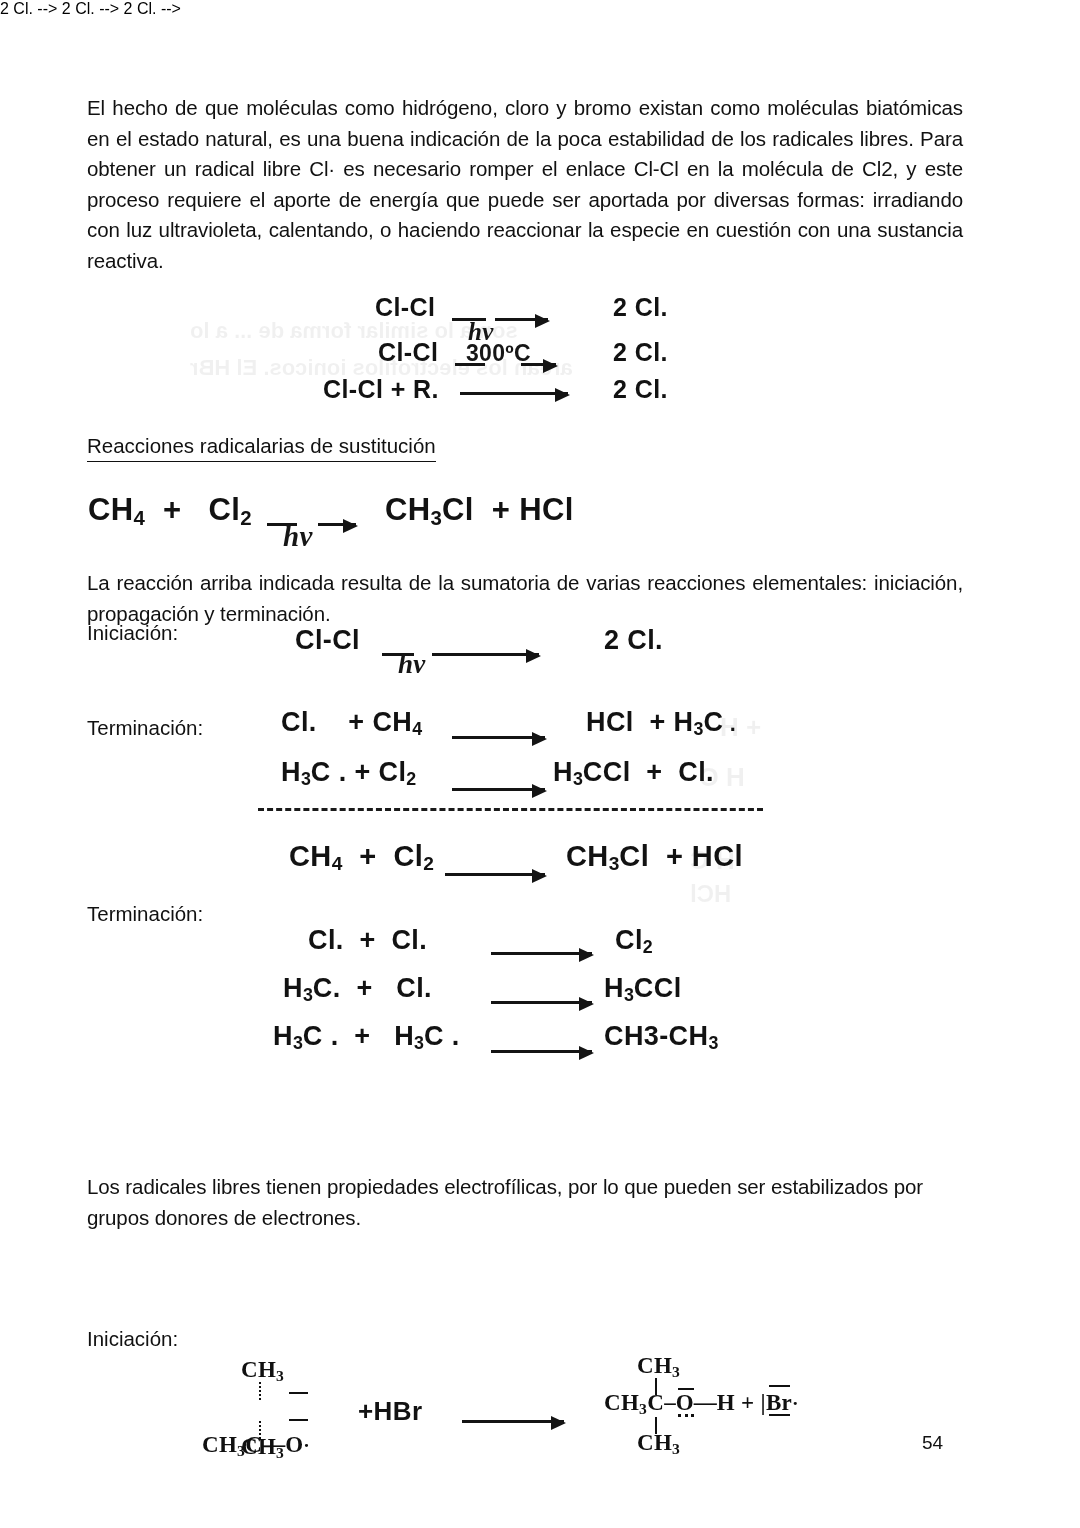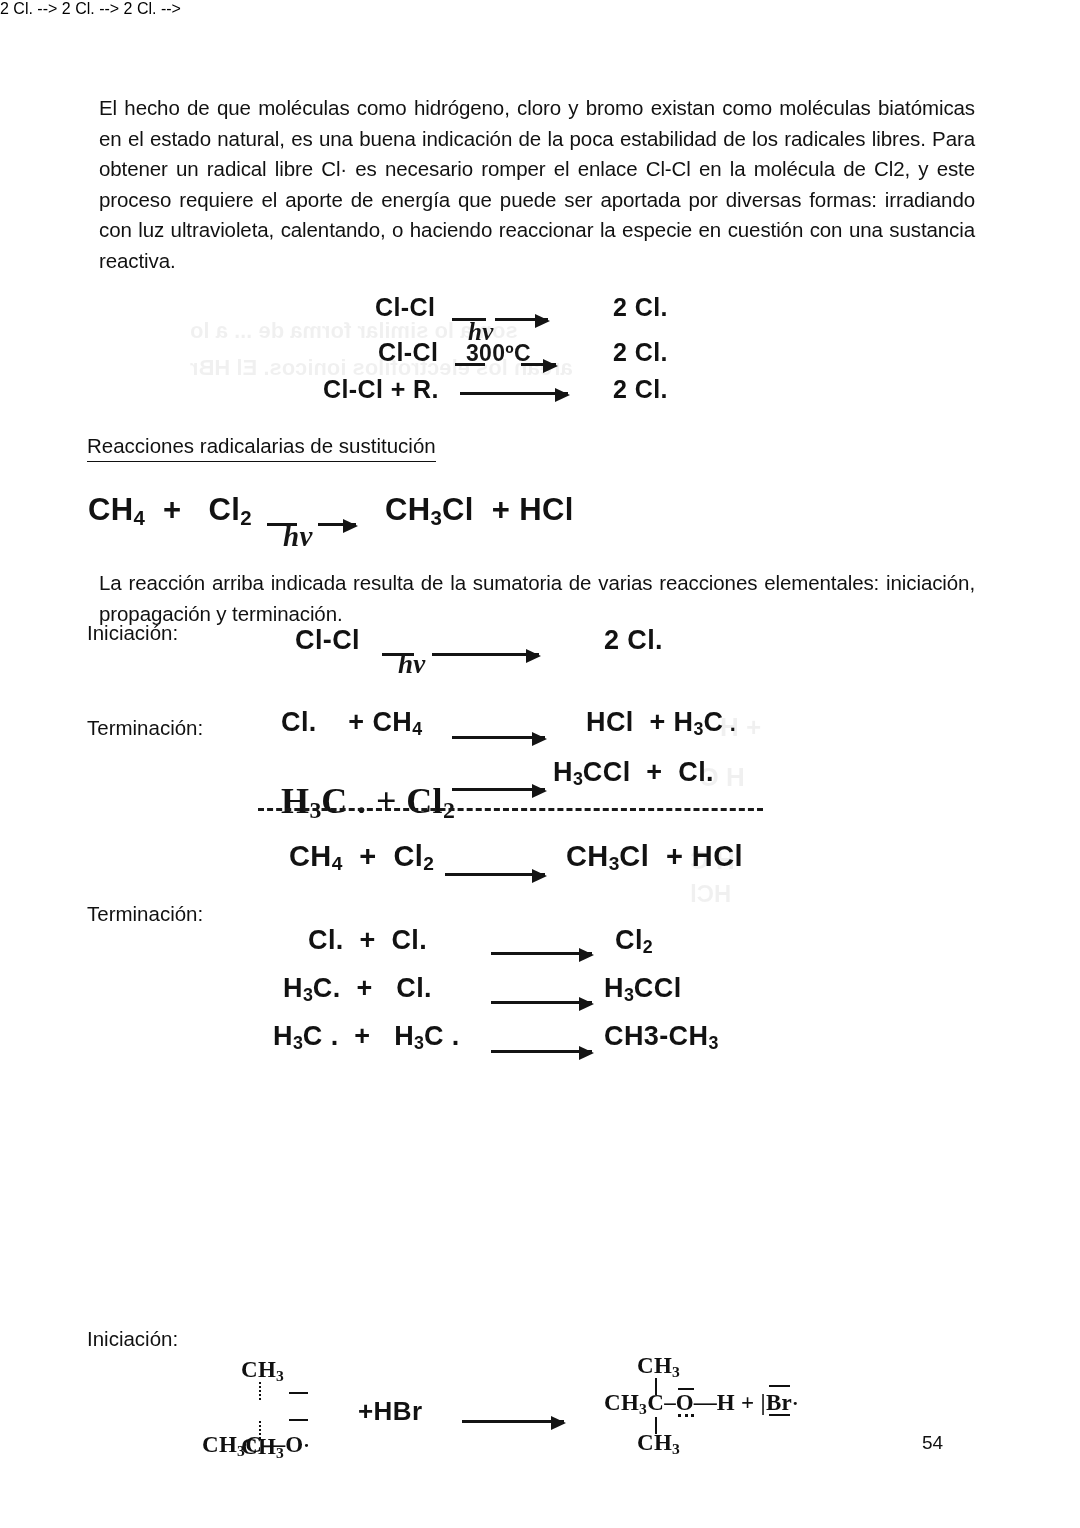--- a/index.html
+++ b/index.html
@@ -21,21 +21,20 @@
   .prose {
     position: absolute;
     left: 87px;
     width: 876px;
     font-size: 20.5px;
     line-height: 30.5px;
     text-align: justify;
     text-justify: inter-word;
     color: #111111;
     letter-spacing: -0.1px;
-    margin-left: 12px;
   }
   .prose.ragged { text-align: left; }
 
   
   .subhead {
     position: absolute;
     left: 87px;
     font-size: 20.5px;
     line-height: 28px;
     color: #111111;
@@ -223,21 +222,21 @@
   </div>
 
   <div class="stage-label" style="top:714px;">Terminación:</div>
 
   <div>
 
     <div class="eqn" style="left:281px; top:707px; font-size:27px;">Cl.&nbsp;&nbsp;&nbsp; + CH<sub>4</sub></div>
     <div class="arrow" style="left:452px; top:736px; width:93px;"></div>
     <div class="eqn" style="left:586px; top:707px; font-size:27px;">HCl&nbsp; + H<sub>3</sub>C<span style="font-size:0.8em;">&nbsp;.</span></div>
 
-    <div class="eqn" style="left:281px; top:780px; font-size:36px;font-family:Liberation Serif, serif;">H<sub>3</sub>C . + Cl<sub>2</sub></div>
+    <div class="eqn" style="left:281px; top:757px; font-size:27px;">H<sub>3</sub>C . + Cl<sub>2</sub></div>
     <div class="arrow" style="left:452px; top:788px; width:93px;"></div>
     <div class="eqn" style="left:553px; top:757px; font-size:27px;">H<sub>3</sub>CCl&nbsp; +&nbsp; Cl.</div>
 
     <div class="sum-rule" style="left:258px; top:808px; width:505px;"></div>
 
     <div class="eqn" style="left:289px; top:840px; font-size:29px;">CH<sub>4</sub>&nbsp; +&nbsp; Cl<sub>2</sub></div>
     <div class="arrow" style="left:445px; top:873px; width:100px;"></div>
     <div class="eqn" style="left:566px; top:840px; font-size:29px;">CH<sub>3</sub>Cl&nbsp; + HCl</div>
   </div>
 
@@ -252,20 +251,21 @@
     <div class="eqn" style="left:283px; top:973px; font-size:27px;">H<sub>3</sub>C.&nbsp; +&nbsp;&nbsp; Cl.</div>
     <div class="arrow" style="left:491px; top:1001px; width:101px;"></div>
     <div class="eqn" style="left:604px; top:973px; font-size:27px;">H<sub>3</sub>CCl</div>
 
     <div class="eqn" style="left:273px; top:1021px; font-size:27px;">H<sub>3</sub>C .&nbsp; +&nbsp;&nbsp; H<sub>3</sub>C .</div>
     <div class="arrow" style="left:491px; top:1050px; width:101px;"></div>
     <div class="eqn" style="left:604px; top:1021px; font-size:27px;">CH3-CH<sub>3</sub></div>
   </div>
 
 
+  <div class="prose ragged" style="left:87px; top:1172px; width:876px;"><span>Los radicales libres tienen propiedades electrofílicas, por lo que pueden ser estabilizados por grupos donores de electrones.</span></div>
 
 
   <div class="stage-label" style="top:1325px;">Iniciación:</div>
 
   <div>
 
     <div class="struct" style="left:241px; top:1357px;">CH<sub>3</sub></div>
     <div class="vbond" style="left:259px; top:1382px; height:18px; border-left-style:dotted;"></div>
 
     <div class="struct" style="left:202px; top:1394px;margin-top:38px;">CH<sub>3</sub>C<span style="letter-spacing:0;">—</span>O<span style="font-size:0.85em;">·</span></div>

